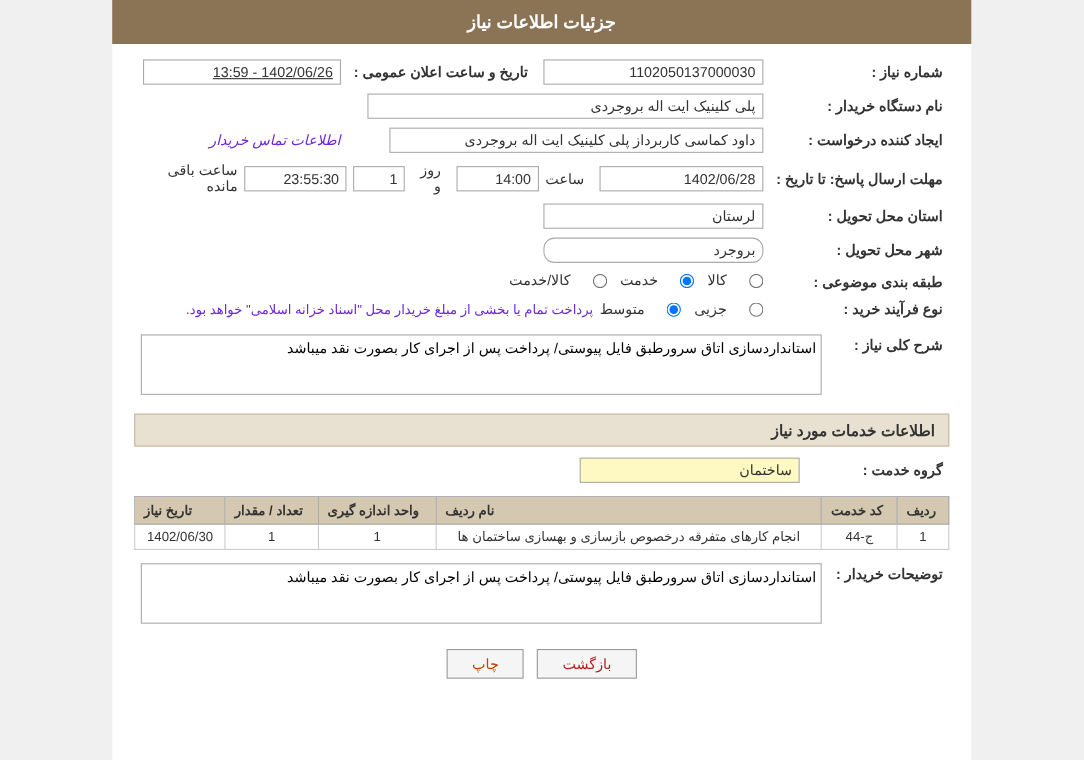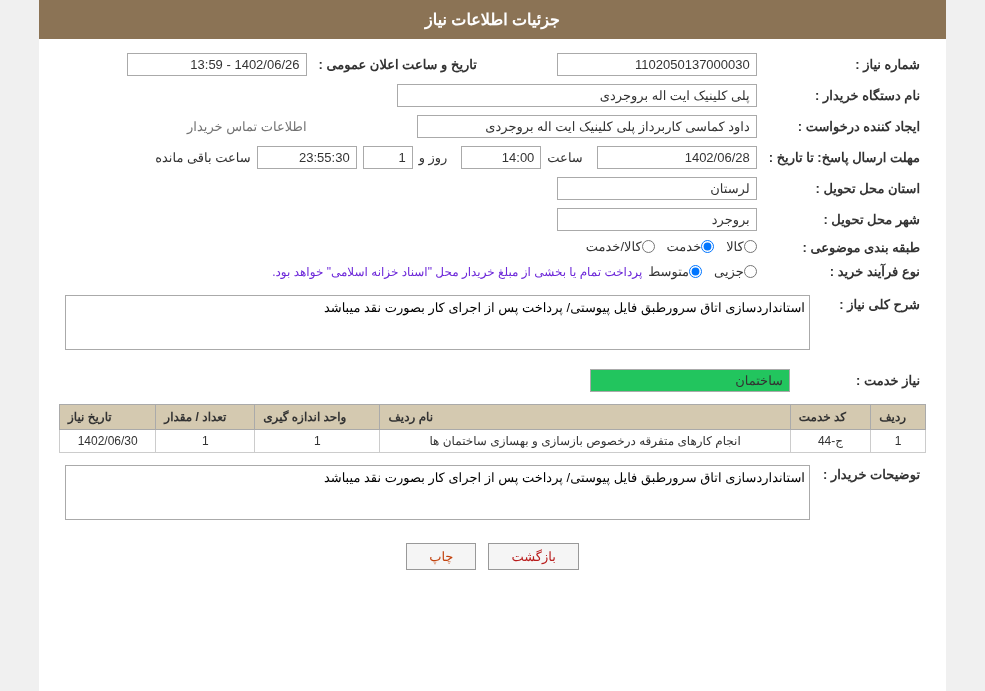--- a/index.html
+++ b/index.html
@@ -4,21 +4,21 @@
   <style>
     * { box-sizing: border-box; margin: 0; padding: 0; }
     body {
       font-family: Tahoma, Arial, sans-serif;
       font-size: 13px;
       background: #f0f0f0;
       direction: rtl;
       color: #333;
     }
     .page-container {
-      width: 907px;
+      width: 781px;
       min-height: 691px;
       background: #fff;
       margin: 0 auto;
       padding-bottom: 20px;
     }
     .page-header {
       background: #8B7355;
       color: #fff;
       text-align: center;
       padding: 10px 20px;
@@ -52,46 +52,46 @@
       padding: 3px 6px;
       min-height: 22px;
       display: inline-block;
       text-align: right;
     }
     .input-medium { width: 200px; }
     .input-date { width: 160px; }
     .input-time { width: 80px; }
     .input-duration { width: 100px; }
     .input-days { width: 50px; }
-    .link-blue { color: #737373; text-decoration: none; }
+    .link-blue { color: #6d28d9; text-decoration: none; font-style: italic; }
     .section-header {
       background: #e8e0d0;
       border: 1px solid #c8b89a;
       padding: 6px 12px;
       font-weight: bold;
       font-size: 14px;
       margin: 10px 0 6px 0;
       text-align: right;
     }
     .radio-group { display: inline-flex; gap: 12px; align-items: center; }
-    .radio-item { display: flex; align-items: center; gap: 0; }
+    .radio-item { display: flex; align-items: flex-end; gap: 20px; }
     .textarea-box {
       width: 100%;
       min-height: 55px;
       border: 1px solid #aaa;
       padding: 4px;
       text-align: right;
       resize: none;
       font-family: Tahoma, Arial, sans-serif;
       font-size: 13px;
       background: #fff;
     }
     .group-value-box {
       border: 1px solid #aaa;
-      background: #22c55e;
+      background: #fef9c3;
       padding: 3px 6px;
       width: 200px;
       display: inline-block;
       text-align: right;
     }
     
     .services-table {
       width: 100%;
       border-collapse: collapse;
       margin: 8px 0;
@@ -146,21 +146,21 @@
     <table class="info-table">
       <tbody>
 
         <tr>
           <td class="label-cell">شماره نیاز :</td>
           <td class="value-cell">
             <span class="input-box input-medium">1102050137000030</span>
           </td>
           <td class="label-cell" style="text-align:right;">تاریخ و ساعت اعلان عمومی :</td>
           <td class="value-cell">
-            <span class="input-box" style="width:180px;">1402/06/26 - 13:59</span>
+            <span class="input-box" style="width:180px;text-decoration:underline;">1402/06/26 - 13:59</span>
           </td>
         </tr>
 
         <tr>
           <td class="label-cell">نام دستگاه خریدار :</td>
           <td class="value-cell" colspan="3">
             <span class="input-box" style="width:360px;">پلی کلینیک ایت اله بروجردی</span>
           </td>
         </tr>
 
@@ -192,21 +192,21 @@
         <tr>
           <td class="label-cell">استان محل تحویل :</td>
           <td class="value-cell" colspan="3">
             <span class="input-box" style="width:200px;">لرستان</span>
           </td>
         </tr>
 
         <tr>
           <td class="label-cell">شهر محل تحویل :</td>
           <td class="value-cell" colspan="3">
-            <span class="input-box" style="width:200px;">بروجرد</span>
+            <span class="input-box" style="width:200px;border-radius:10px;">بروجرد</span>
           </td>
         </tr>
 
         <tr>
           <td class="label-cell">طبقه بندی موضوعی :</td>
           <td class="value-cell" colspan="3">
             <div class="radio-group">
               <div class="radio-item">
                 <input type="radio" name="category" style="">
                 <span>کالا</span>
@@ -248,25 +248,26 @@
       <tbody>
         <tr>
           <td class="label-cell" style="vertical-align:top; padding-top:6px; width:110px;">شرح کلی نیاز :</td>
           <td>
             <textarea class="textarea-box" readonly="" style="">استانداردسازی اتاق سرورطبق فایل پیوستی/ پرداخت پس از اجرای کار بصورت نقد میباشد</textarea>
           </td>
         </tr>
       </tbody>
     </table>
 
+    <div class="section-header">اطلاعات خدمات مورد نیاز</div>
 
     <table class="info-table">
       <tbody>
         <tr>
-          <td class="label-cell">نیاز خدمت :</td>
+          <td class="label-cell">گروه خدمت :</td>
           <td>
             <span class="group-value-box">ساختمان</span>
           </td>
         </tr>
       </tbody>
     </table>
 
     <table class="services-table">
       <thead>
         <tr>

